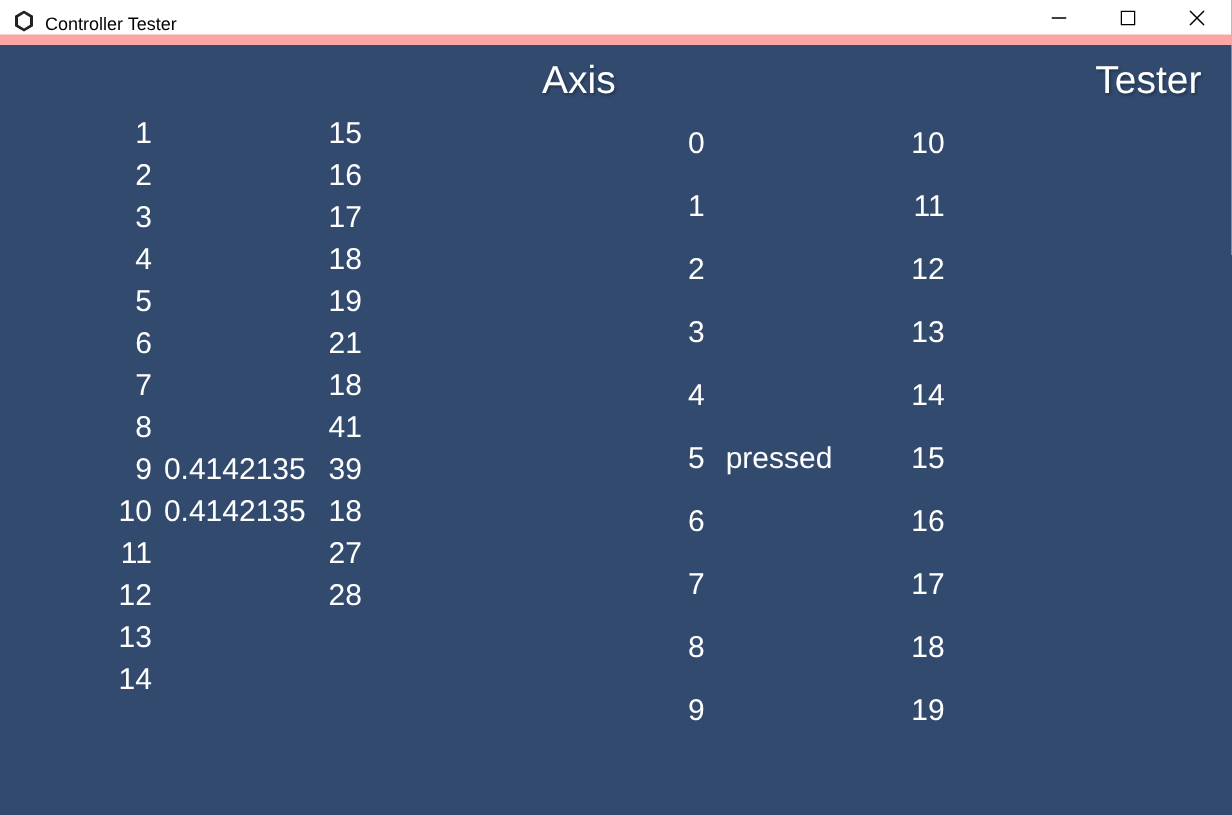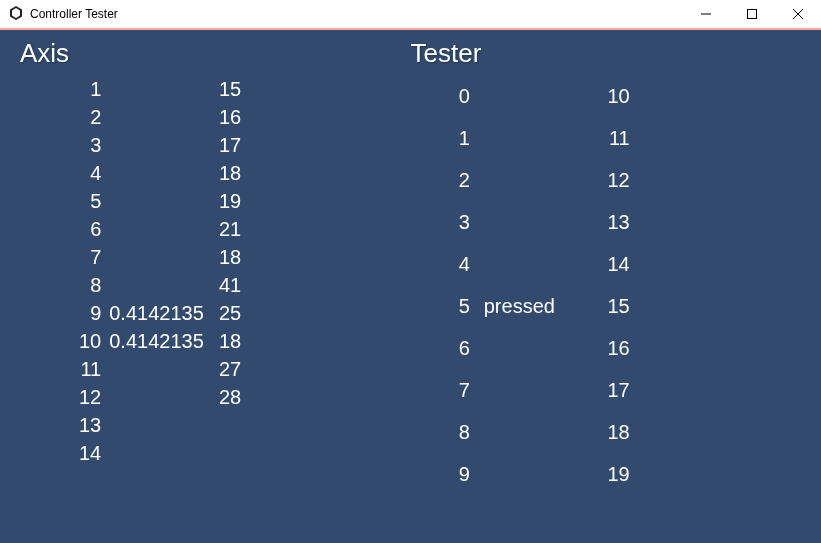--- a/index.html
+++ b/index.html
@@ -7,23 +7,23 @@
       width: 821px;
       height: 543px;
       font-family: Arial, sans-serif;
       background: #fff;
       overflow: hidden;
     }
     .titlebar {
       height: 30px;
       background: #fff;
       display: flex;
-      align-items: center;
+      align-items: flex-end;
       padding-left: 8px;
-      border-bottom: 2px solid #fca5a5;
+      border-bottom: 7px solid #fca5a5;
     }
     .titlebar-icon {
       width: 16px;
       height: 16px;
       margin-right: 6px;
     }
     .titlebar-title {
       font-size: 12px;
       color: #000;
       flex: 1;
@@ -45,21 +45,21 @@
       height: calc(100% - 30px);
       background: #314a6e;
       color: #fff;
       display: flex;
       padding: 8px 20px;
     }
     .panel {
       flex: 1;
       display: flex;
       flex-direction: column;
-      align-items: flex-start;
+      align-items: flex-end;
     }
     .panel-header {
       font-size: 26px;
       margin-bottom: 6px;
       text-shadow: 1px 1px 2px rgba(0,0,0,0.3);
     }
     .columns {
       display: flex;
       width: 100%;
       justify-content: center;
@@ -217,21 +217,21 @@
           </div>
           <div class="row">
             <span class="idx">18</span>
             <span class="val"></span>
           </div>
           <div class="row">
             <span class="idx">41</span>
             <span class="val"></span>
           </div>
           <div class="row">
-            <span class="idx">25</span>
+            <span class="idx">39</span>
             <span class="val"></span>
           </div>
           <div class="row">
             <span class="idx">18</span>
             <span class="val"></span>
           </div>
           <div class="row">
             <span class="idx">27</span>
             <span class="val"></span>
           </div>

